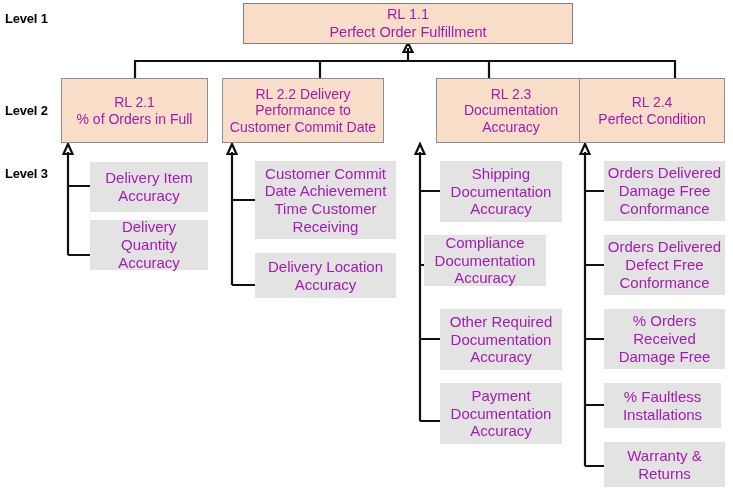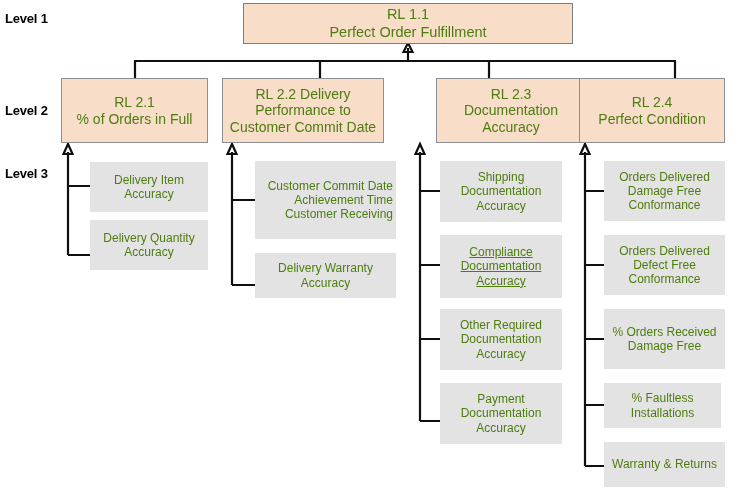--- a/index.html
+++ b/index.html
@@ -18,37 +18,37 @@
     letter-spacing:-0.2px;
     white-space:nowrap;
   }
   .node{
     position:absolute;
     box-sizing:border-box;
     display:flex;
     align-items:center;
     justify-content:center;
     text-align:center;
-    color:#4d7c0f;
+    color:#a21caf;
     line-height:1.18;
   }
   .node-l1{
     background:#f8ddc8;
     border:1.5px solid #7a7f86;
     font-size:14.5px;
   }
   .node-l2{
     background:#f8ddc8;
     border:1.5px solid #8a8f96;
     font-size:14px;
   }
   .node-l3{
     background:#e3e3e3;
     border:none;
-    font-size:12px;
+    font-size:15px;
   }
   .node span{display:block;padding:0 3px;}
   svg.edges{
     position:absolute;
     left:0;top:0;
     width:733px;height:489px;
     pointer-events:none;
   }
   svg.edges line, svg.edges path{
     stroke:#101010;
@@ -136,31 +136,31 @@
     </div>
   </div>
 
   <div class="node node-l3" style="left:90px;top:162px;width:118px;height:50px;">
     <span>Delivery Item Accuracy</span>
   </div>
   <div class="node node-l3" style="left:90px;top:220px;width:118px;height:50px;">
     <span>Delivery Quantity Accuracy</span>
   </div>
 
-  <div class="node node-l3" style="left:255px;top:161px;width:141px;height:78px;text-align:right;">
+  <div class="node node-l3" style="left:255px;top:161px;width:141px;height:78px;">
     <span>Customer Commit Date Achievement Time Customer Receiving</span>
   </div>
   <div class="node node-l3" style="left:255px;top:253px;width:141px;height:45px;">
-    <span>Delivery Warranty Accuracy</span>
+    <span>Delivery Location Accuracy</span>
   </div>
 
   <div class="node node-l3" style="left:440px;top:161px;width:122px;height:61px;">
     <span>Shipping Documentation Accuracy</span>
   </div>
-  <div class="node node-l3" style="left:440px;top:235px;width:122px;height:63px;text-decoration:underline;">
+  <div class="node node-l3" style="left:424px;top:235px;width:122px;height:51px;">
     <span>Compliance Documentation Accuracy</span>
   </div>
   <div class="node node-l3" style="left:440px;top:309px;width:122px;height:61px;align-items:center;">
     <span>Other Required Documentation Accuracy</span>
   </div>
   <div class="node node-l3" style="left:440px;top:383px;width:122px;height:61px;">
     <span>Payment Documentation Accuracy</span>
   </div>
 
   <div class="node node-l3" style="left:604px;top:161px;width:121px;height:60px;">

